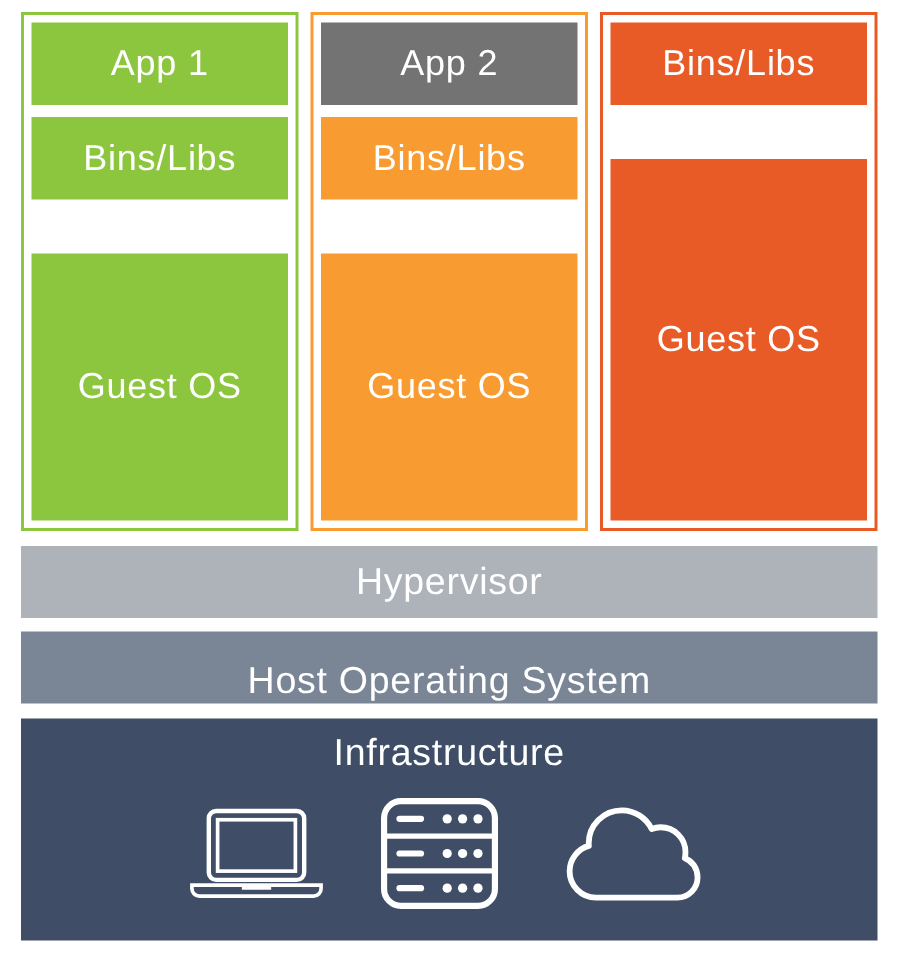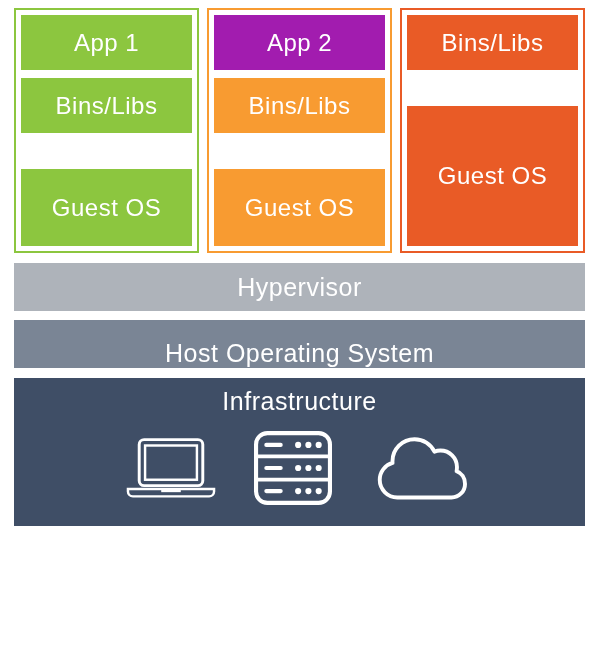--- a/index.html
+++ b/index.html
@@ -11,21 +11,21 @@
   }
   .canvas {
     box-sizing: border-box;
     width: 608px; height: 646px;
     padding: 8px 23px 16px 14px;
   }
   
   .columns-row {
     display: flex;
     gap: 8px;
-    height: 245px;
+    height: 346px;
     margin-bottom: 10px;
   }
   .vm-column {
     flex: 1;
     box-sizing: border-box;
     border: 2px solid #999;        
     background: #ffffff;
     padding: 5px;
     display: flex;
     flex-direction: column;
@@ -90,21 +90,21 @@
       </div>
       <div class="vm-box bins-box" style="background-color: rgb(140, 198, 63);">
         <span>Bins/Libs</span>
       </div>
       <div class="vm-box os-box" style="background-color: rgb(140, 198, 63);">
         <span>Guest OS</span>
       </div>
     </div>
 
     <div class="vm-column" style="border-color: rgb(248, 155, 49);">
-      <div class="vm-box app-box" style="background-color: #a21caf;">
+      <div class="vm-box app-box" style="background-color: #737373;">
         <span>App 2</span>
       </div>
       <div class="vm-box bins-box" style="background-color: rgb(248, 155, 49);">
         <span>Bins/Libs</span>
       </div>
       <div class="vm-box os-box" style="background-color: rgb(248, 155, 49);">
         <span>Guest OS</span>
       </div>
     </div>
 

